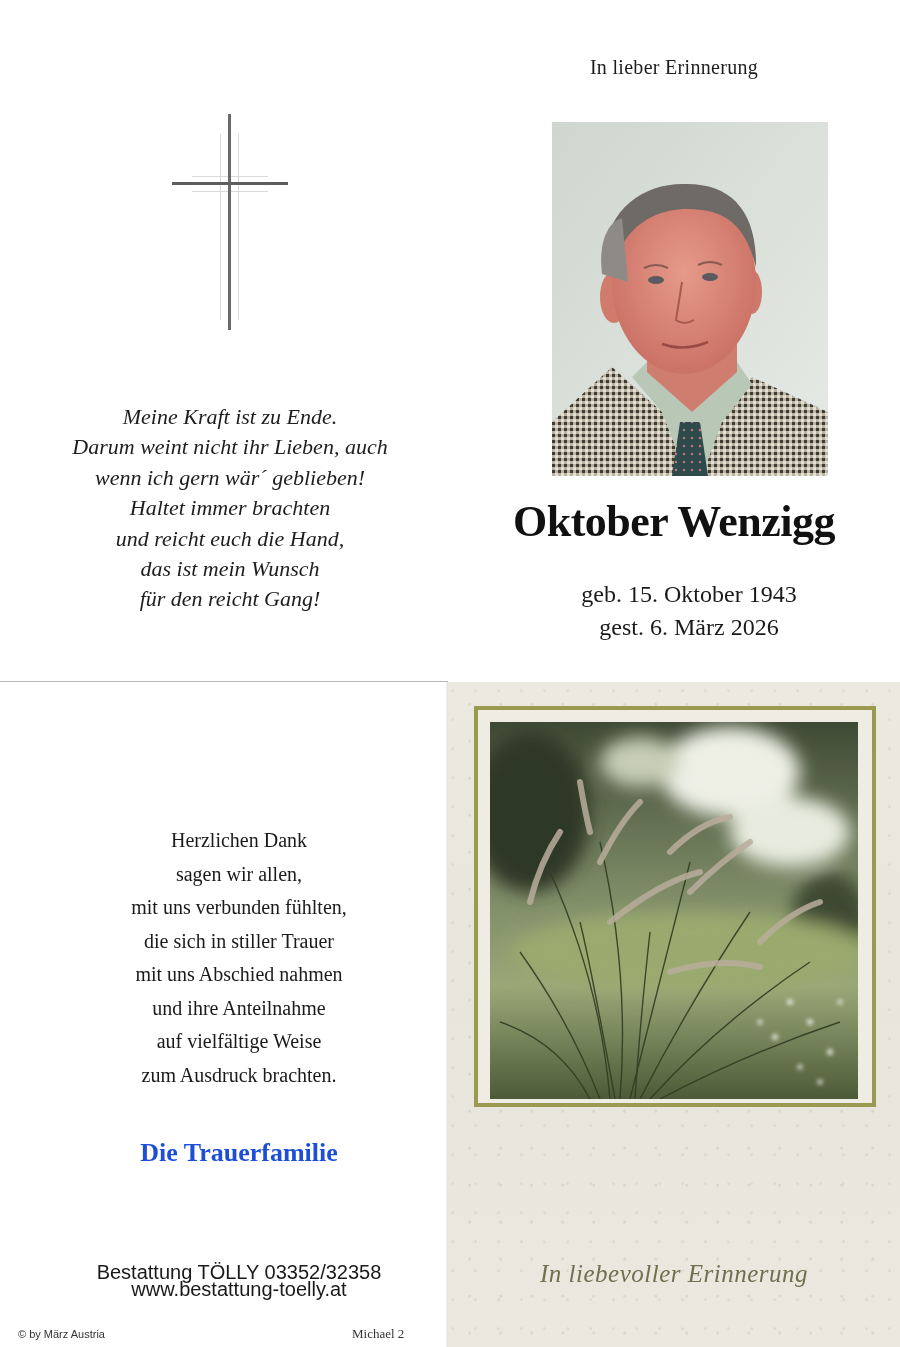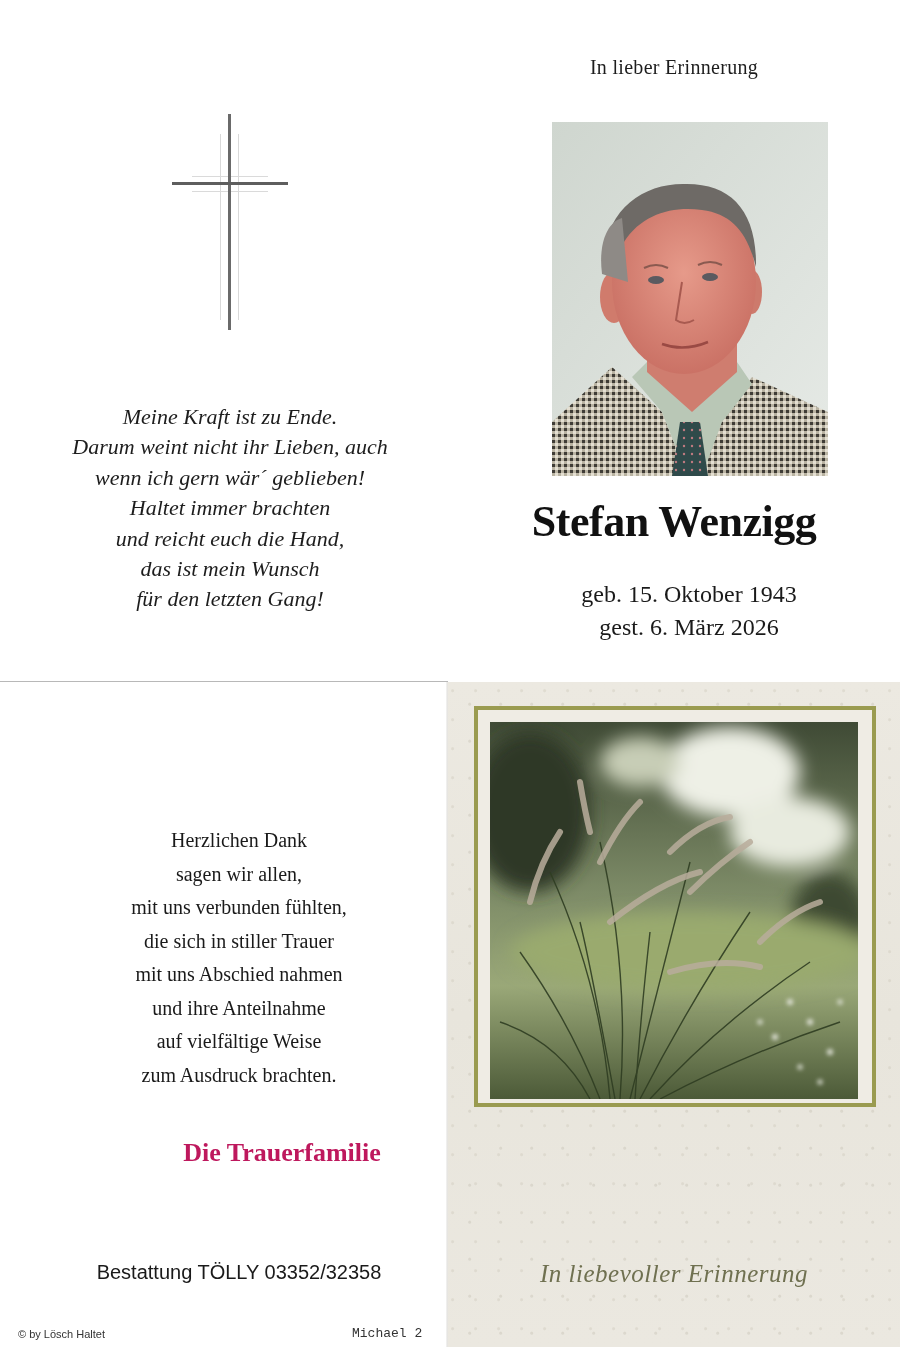--- a/index.html
+++ b/index.html
@@ -65,35 +65,35 @@
     }
 
     
     .thanks {
       position: absolute; left: 0; top: 142px; width: 478px; text-align: center;
       font-size: 20px; line-height: 33.5px; color: #1a1a1a;
     }
     .thanks div { white-space: nowrap; }
     .signature {
       position: absolute; left: 0; top: 456px; width: 478px; text-align: center;
-      font-size: 26px; font-weight: bold; color: #be185d; margin-left: 43px;
+      font-size: 26px; font-weight: bold; color: #1d4ed8;
     }
     .undertaker {
       position: absolute; left: 0; top: 582px; width: 478px; text-align: center;
       font-family: "Liberation Sans", "DejaVu Sans", sans-serif;
       font-size: 20px; line-height: 16.5px; color: #1a1a1a;
     }
     .copyright {
       position: absolute; left: 18px; top: 646px;
       font-family: "Liberation Sans", "DejaVu Sans", sans-serif;
       font-size: 11px; color: #333;
     }
     .model {
       position: absolute; left: 352px; top: 644px;
-      font-family: Liberation Mono, monospace;
+      font-family: Liberation Serif, serif;
       font-size: 13px; color: #333;
     }
 
     
     .frame-outer {
       position: absolute; left: 26px; top: 24px; width: 402px; height: 401px;
       background: #9a9b50; box-sizing: border-box;
     }
     .frame-inner {
       position: absolute; left: 4px; top: 4px; right: 4px; bottom: 4px;
@@ -120,21 +120,21 @@
     <div class="v"></div>
       <div class="h"></div>
   </div>
   <div class="poem">
     <div>Meine Kraft ist zu Ende.</div>
     <div>Darum weint nicht ihr Lieben, auch</div>
     <div>wenn ich gern wär´ geblieben!</div>
     <div>Haltet immer brachten</div>
     <div>und reicht euch die Hand,</div>
     <div>das ist mein Wunsch</div>
-    <div>für den letzten Gang!</div>
+    <div>für den reicht Gang!</div>
   </div>
 </section>
 
 <section class="panel" id="p-tr">
   <div class="memory-title">In lieber Erinnerung</div>
   <div class="portrait" title="Portrait photo of an elderly man with grey hair in a checked jacket and dark tie">
     <svg width="276" height="354" viewBox="0 0 276 354" xmlns="http://www.w3.org/2000/svg">
       <defs>
         <linearGradient id="bg" x1="0" y1="0" x2="1" y2="1">
           <stop offset="0" stop-color="#cfd6cf"></stop>
@@ -175,21 +175,21 @@
 
       <ellipse cx="104" cy="158" rx="8" ry="4" fill="#5a5a60"></ellipse>
       <ellipse cx="158" cy="155" rx="8" ry="4" fill="#5a5a60"></ellipse>
       <path d="M92 146 Q104 140 116 146" stroke="#8a5a50" stroke-width="2" fill="none"></path>
       <path d="M146 143 Q158 137 170 143" stroke="#8a5a50" stroke-width="2" fill="none"></path>
 
       <path d="M130 160 L124 198 Q132 204 142 198" stroke="#a85a50" stroke-width="2" fill="none"></path>
       <path d="M110 222 Q132 230 156 220" stroke="#9a4a44" stroke-width="2.5" fill="none"></path>
     </svg>
   </div>
-  <div class="name">Stefan Wenzigg</div>
+  <div class="name">Oktober Wenzigg</div>
   <div class="dates">
     <div>geb. 15. Oktober 1943</div>
     <div>gest. 6. März 2026</div>
   </div>
 </section>
 
 <div class="hdivider"></div>
 
 <section class="panel" id="p-bl">
   <div class="thanks">
@@ -198,22 +198,23 @@
     <div>mit uns verbunden fühlten,</div>
     <div>die sich in stiller Trauer</div>
     <div>mit uns Abschied nahmen</div>
     <div>und ihre Anteilnahme</div>
     <div>auf vielfältige Weise</div>
     <div>zum Ausdruck brachten.</div>
   </div>
   <div class="signature">Die Trauerfamilie</div>
   <div class="undertaker">
     <div>Bestattung TÖLLY 03352/32358</div>
-  </div>
-  <div class="copyright">© by Lösch Haltet</div>
+    <div>www.bestattung-toelly.at</div>
+  </div>
+  <div class="copyright">© by März Austria</div>
   <div class="model">Michael 2</div>
 </section>
 
 <div class="vedge"></div>
 
 <section class="panel" id="p-br">
   <div class="frame-outer">
     <div class="frame-inner"></div>
   </div>
   <div class="nature-photo" title="Feathery ornamental grass plumes in a green garden with white flowers">

